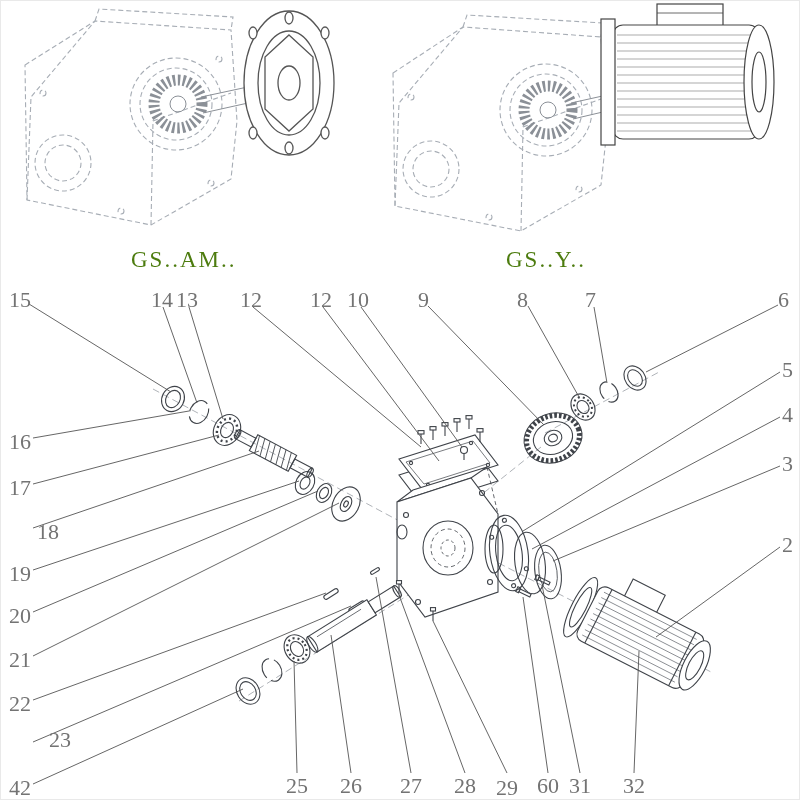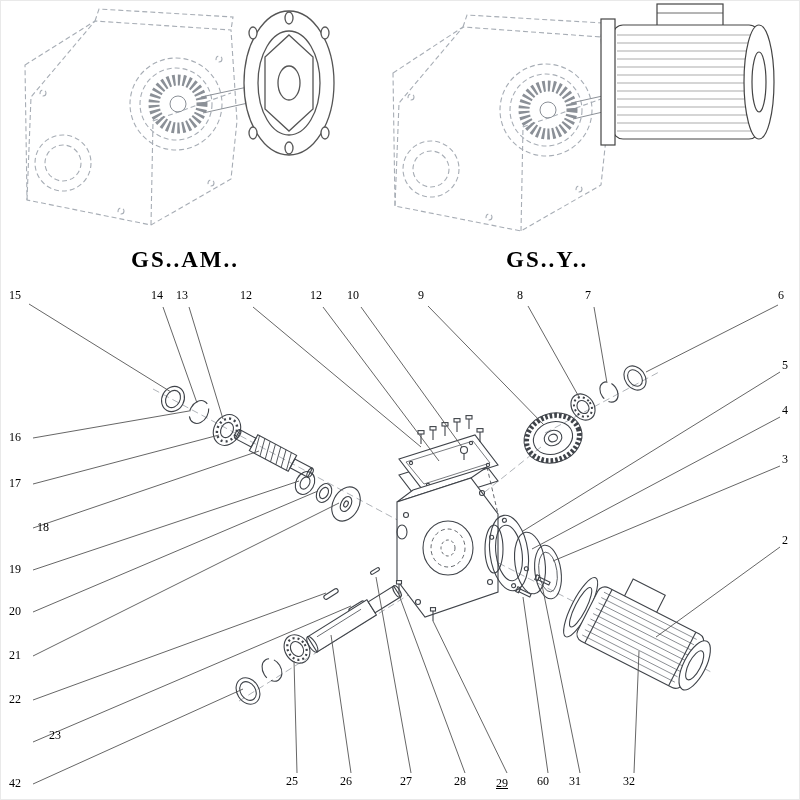--- a/index.html
+++ b/index.html
@@ -9,31 +9,31 @@
     width: 800px;
     height: 800px;
     background: #ffffff;
     font-family: "Liberation Serif", serif;
     overflow: hidden;
     border: 1px solid #e9e9e9;
   }
   .canvas svg { position: absolute; left: 0; top: 0; }
   .co {
     position: absolute;
-    font-size: 12px;
+    font-size: 22px;
     line-height: 1;
-    color: #000000;
+    color: #737373;
     user-select: none;
   }
   .model-label {
     position: absolute;
-    font-weight: 700;
+    font-weight: 400;
     font-size: 23px;
     letter-spacing: 2px;
-    color: #000000;
+    color: #4d7c0f;
   }
 </style>
 </head>
 <body>
 
 <div class="canvas">
 
 <svg width="800" height="800" viewBox="0 0 800 800">
 
   <g stroke="#a7adb5" fill="none" stroke-width="1.1" stroke-dasharray="5 3">
@@ -384,18 +384,18 @@
 
   <span class="co" style="left:781px; top:358px;">5</span>
   <span class="co" style="left:781px; top:403px;">4</span>
   <span class="co" style="left:781px; top:452px;">3</span>
   <span class="co" style="left:781px; top:533px;">2</span>
 
   <span class="co" style="left:285px; top:774px;">25</span>
   <span class="co" style="left:339px; top:774px;">26</span>
   <span class="co" style="left:399px; top:774px;">27</span>
   <span class="co" style="left:453px; top:774px;text-align:right;">28</span>
-  <span class="co" style="left:495px; top:776px;text-decoration:underline;">29</span>
+  <span class="co" style="left:495px; top:776px;">29</span>
   <span class="co" style="left:536px; top:774px;">60</span>
   <span class="co" style="left:568px; top:774px;">31</span>
   <span class="co" style="left:622px; top:774px;">32</span>
 
 </div>
 
 </body></html>

